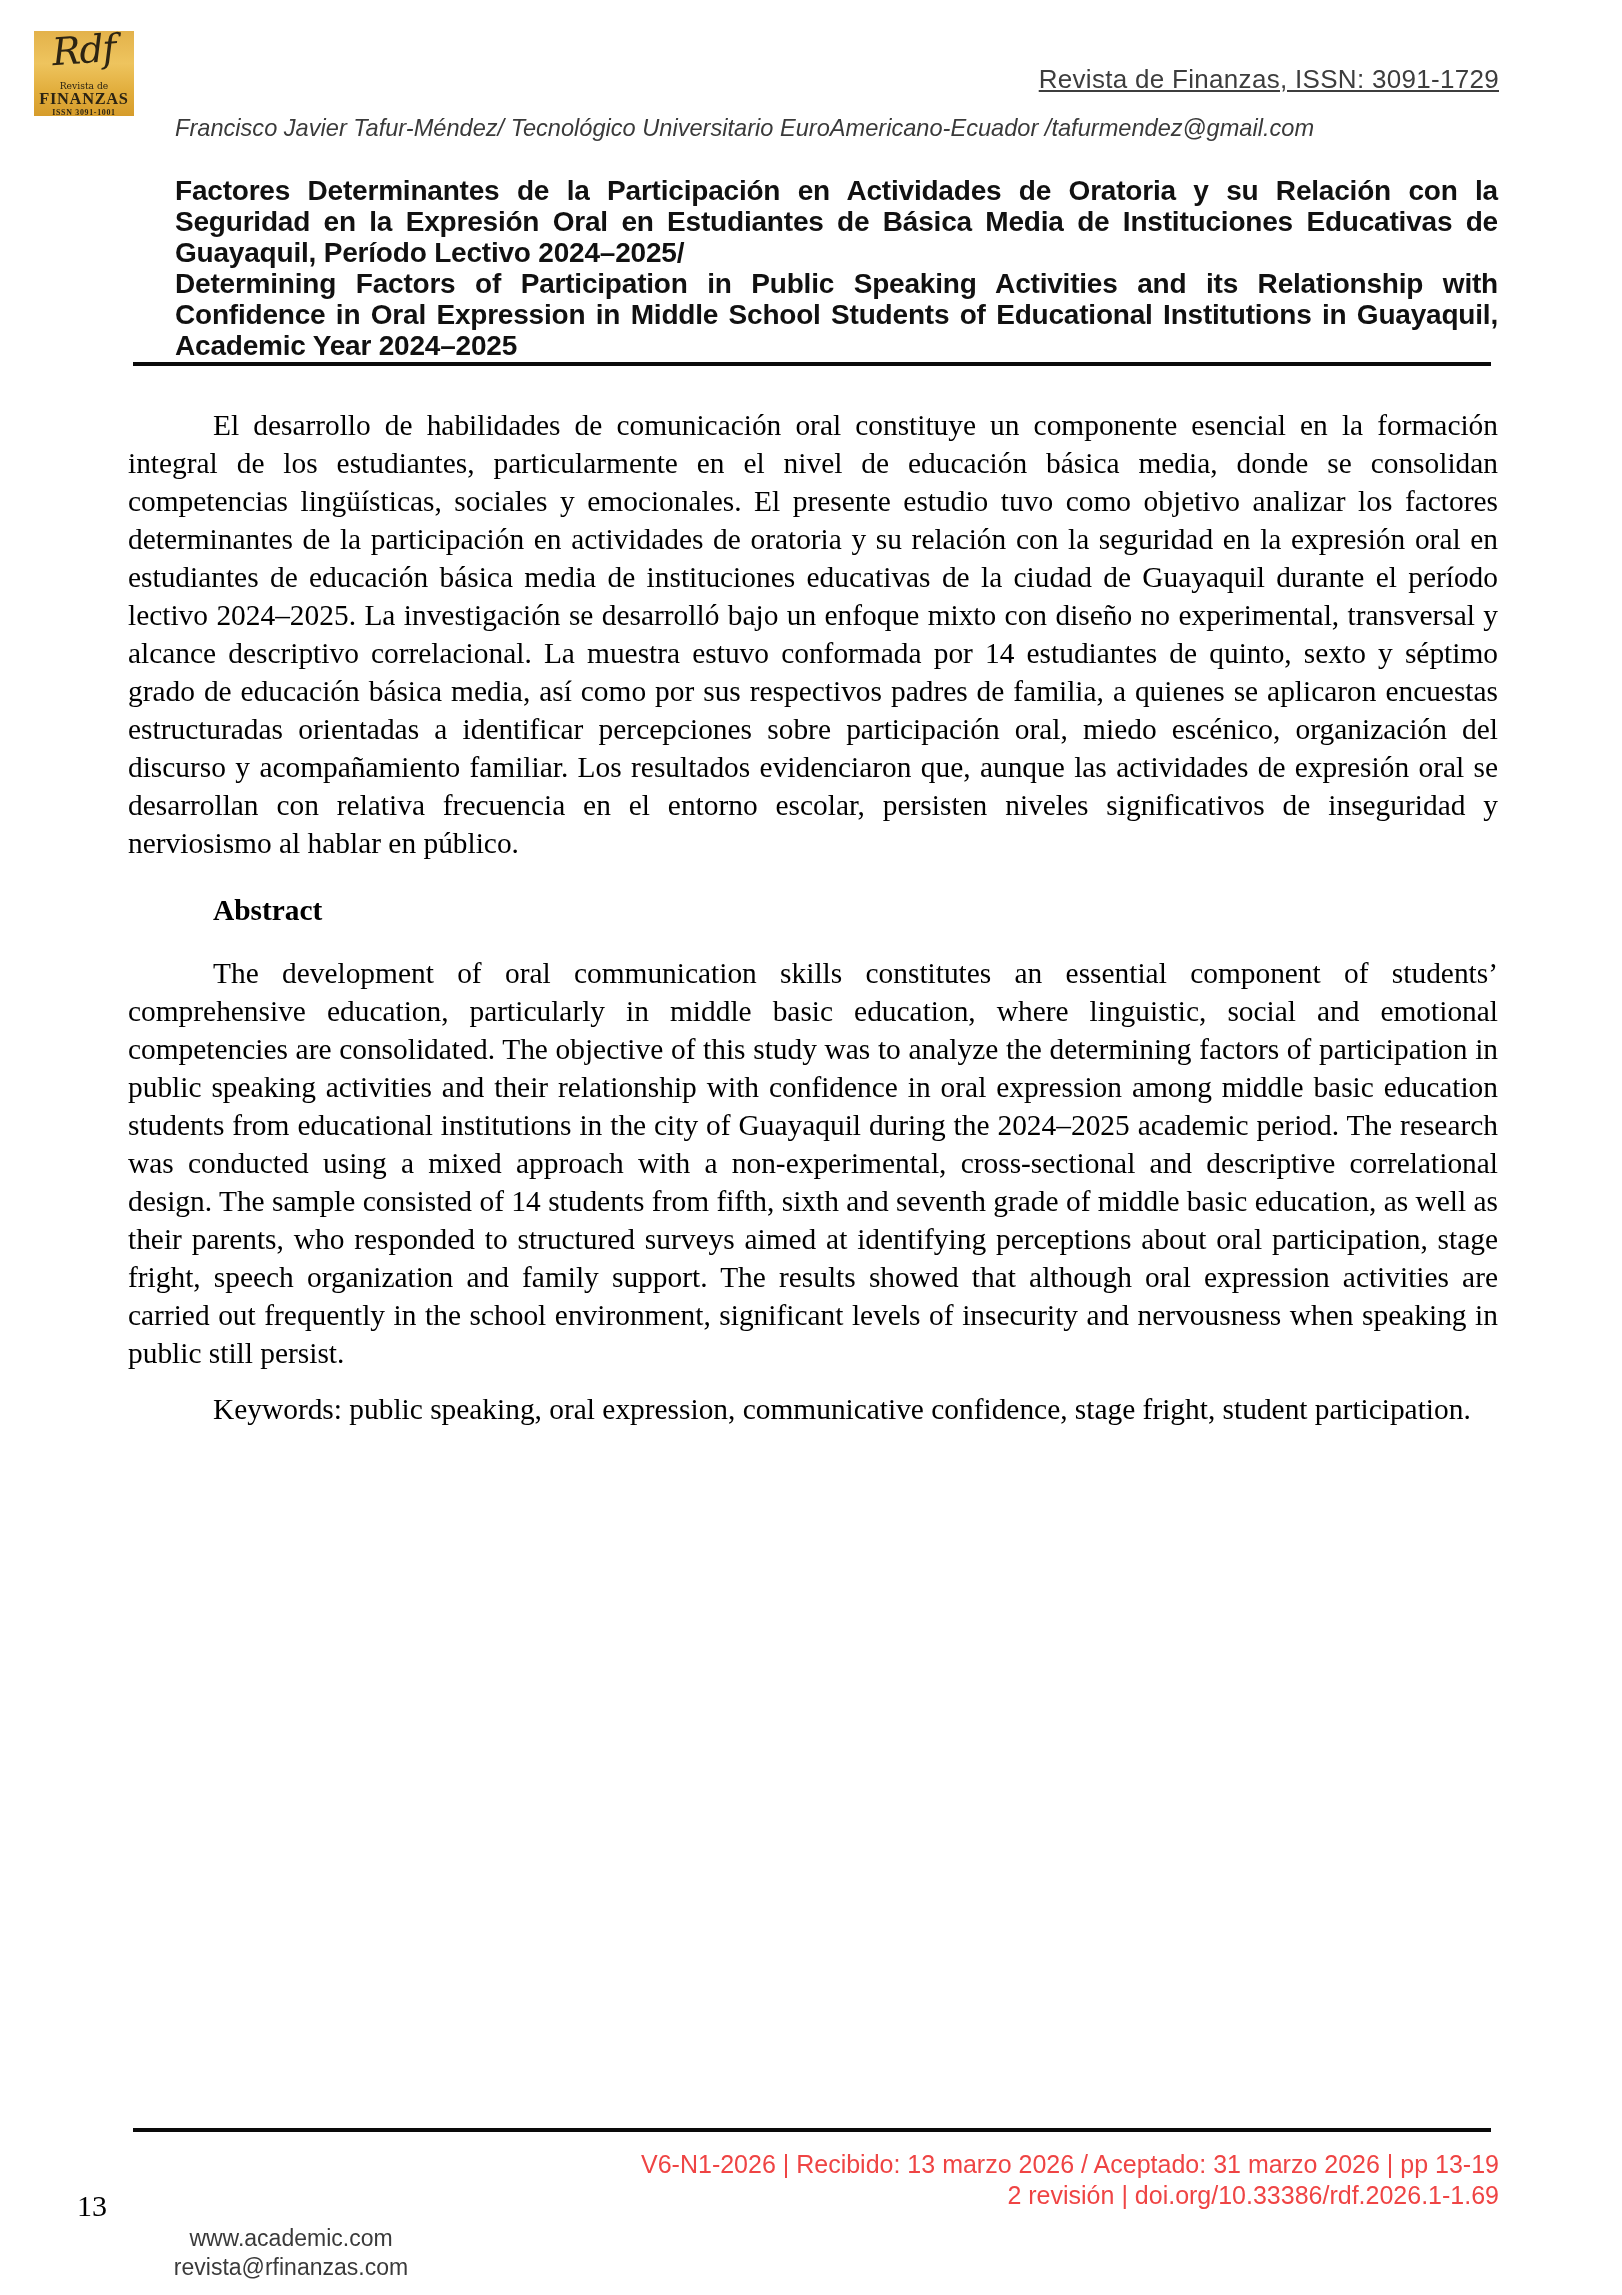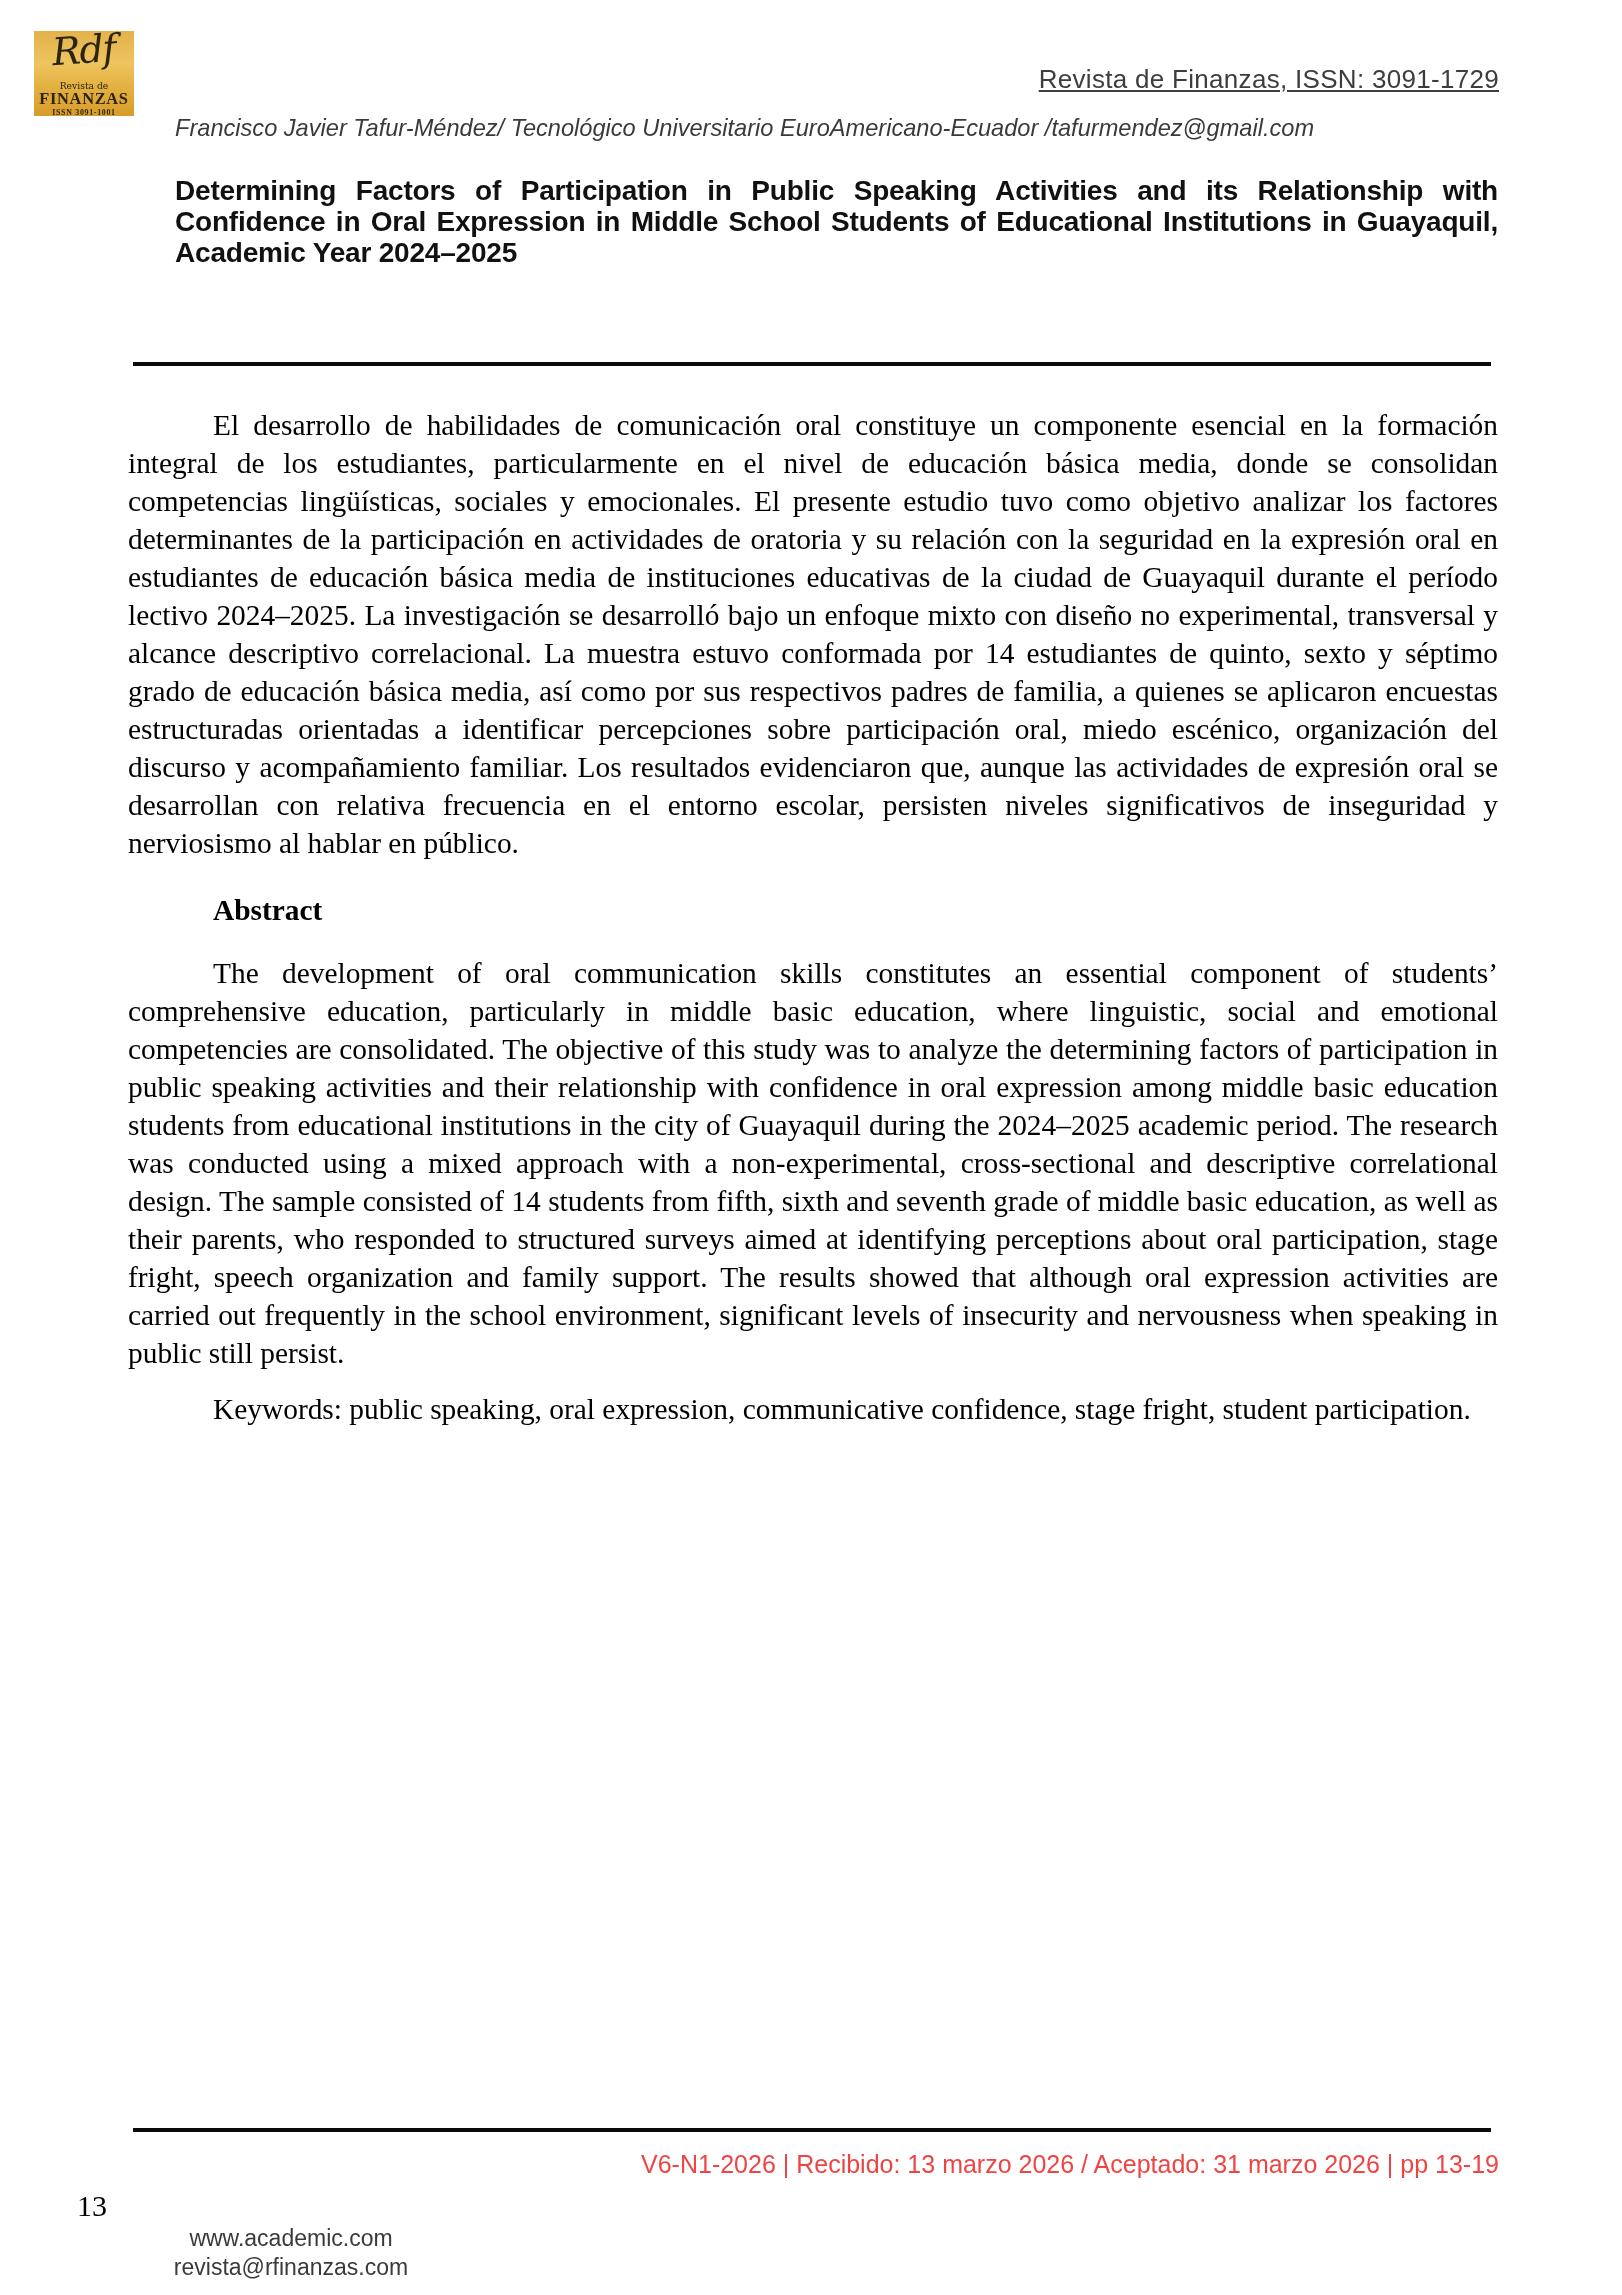--- a/index.html
+++ b/index.html
@@ -113,34 +113,36 @@
     <div class="logo-issn">ISSN 3091-1001</div>
   </div>
 
   <div class="journal-line">Revista de Finanzas, ISSN: 3091-1729</div>
 
   <div class="authors">
     <div>Francisco Javier Tafur-Méndez/ Tecnológico Universitario EuroAmericano-Ecuador /tafurmendez@gmail.com</div>
   </div>
 
   <div class="title-block">
+    <div>Factores Determinantes de la Participación en Actividades de Oratoria y su Relación con la Seguridad en la Expresión Oral en Estudiantes de Básica Media de Instituciones Educativas de Guayaquil, Período Lectivo 2024–2025/</div>
     <div>Determining Factors of Participation in Public Speaking Activities and its Relationship with Confidence in Oral Expression in Middle School Students of Educational Institutions in Guayaquil, Academic Year 2024–2025</div>
   </div>
   <div class="title-rule"></div>
 
   <div class="body-text">
     <p>El desarrollo de habilidades de comunicación oral constituye un componente esencial en la formación integral de los estudiantes, particularmente en el nivel de educación básica media, donde se consolidan competencias lingüísticas, sociales y emocionales. El presente estudio tuvo como objetivo analizar los factores determinantes de la participación en actividades de oratoria y su relación con la seguridad en la expresión oral en estudiantes de educación básica media de instituciones educativas de la ciudad de Guayaquil durante el período lectivo 2024–2025. La investigación se desarrolló bajo un enfoque mixto con diseño no experimental, transversal y alcance descriptivo correlacional. La muestra estuvo conformada por 14 estudiantes de quinto, sexto y séptimo grado de educación básica media, así como por sus respectivos padres de familia, a quienes se aplicaron encuestas estructuradas orientadas a identificar percepciones sobre participación oral, miedo escénico, organización del discurso y acompañamiento familiar. Los resultados evidenciaron que, aunque las actividades de expresión oral se desarrollan con relativa frecuencia en el entorno escolar, persisten niveles significativos de inseguridad y nerviosismo al hablar en público.</p>
     <div class="heading spaced">Abstract</div>
     <p>The development of oral communication skills constitutes an essential component of students’ comprehensive education, particularly in middle basic education, where linguistic, social and emotional competencies are consolidated. The objective of this study was to analyze the determining factors of participation in public speaking activities and their relationship with confidence in oral expression among middle basic education students from educational institutions in the city of Guayaquil during the 2024–2025 academic period. The research was conducted using a mixed approach with a non-experimental, cross-sectional and descriptive correlational design. The sample consisted of 14 students from fifth, sixth and seventh grade of middle basic education, as well as their parents, who responded to structured surveys aimed at identifying perceptions about oral participation, stage fright, speech organization and family support. The results showed that although oral expression activities are carried out frequently in the school environment, significant levels of insecurity and nervousness when speaking in public still persist.</p>
     <p class="kw">Keywords: public speaking, oral expression, communicative confidence, stage fright, student participation.</p>
   </div>
 
   <div class="footer-rule"></div>
   <div class="footer-meta">
     <div>V6-N1-2026 | Recibido: 13 marzo 2026 / Aceptado: 31 marzo 2026 | pp 13-19</div>
+    <div>2 revisión | doi.org/10.33386/rdf.2026.1-1.69</div>
   </div>
   <div class="page-number">13</div>
   <div class="site-links">
     <div>www.academic.com</div>
     <div>revista@rfinanzas.com</div>
   </div>
 
 </div>
 
 

